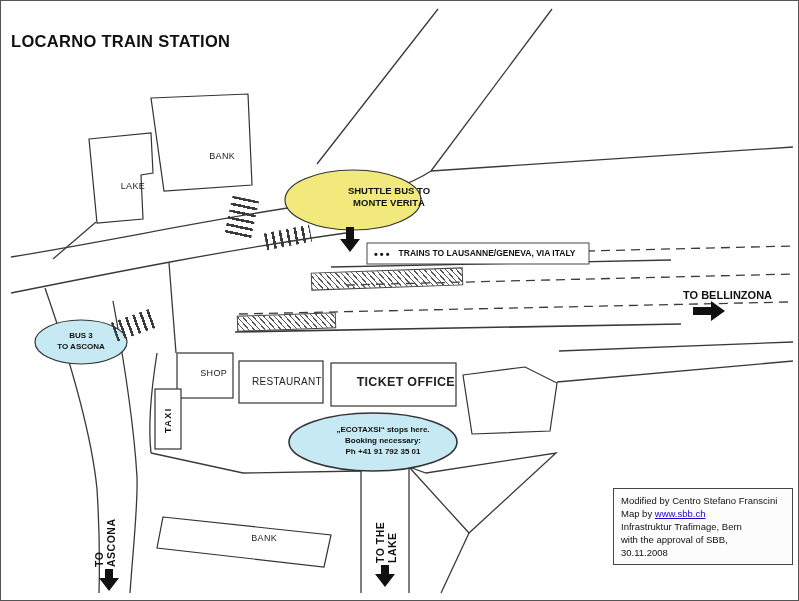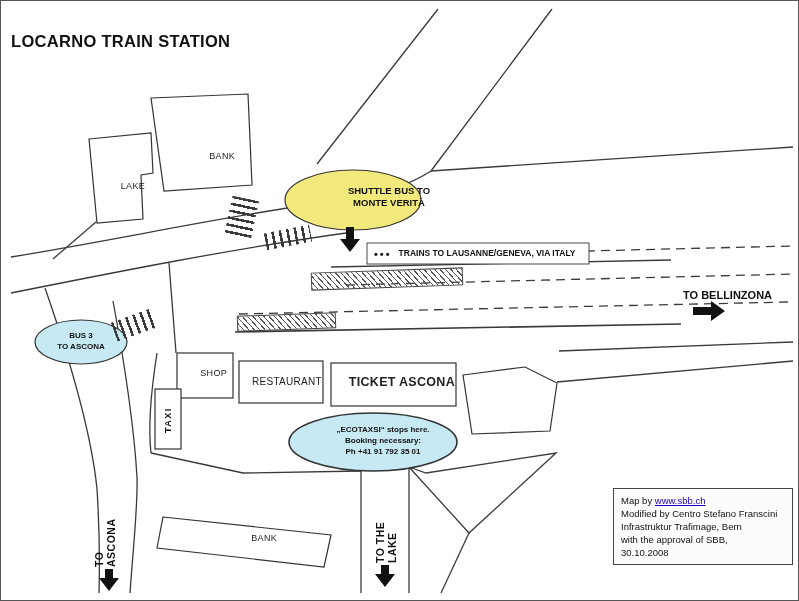--- a/index.html
+++ b/index.html
@@ -124,37 +124,37 @@
 
   <div class="lbl" style="left:682px;top:288px;font-size:11px;font-weight:bold;">TO BELLINZONA</div>
 
   <div class="lbl bubble-text" style="left:34px;top:329px;width:92px;font-size:8px;line-height:11px;">
     <div>BUS 3</div>
     <div>TO ASCONA</div>
   </div>
 
   <div class="lbl bldg" style="left:178px;top:367px;width:48px;">SHOP</div>
   <div class="lbl bldg" style="left:239px;top:375px;width:82px;font-size:10px;">RESTAURANT</div>
-  <div class="lbl bldg" style="left:331px;top:374px;width:123px;font-size:12.5px;font-weight:bold;">TICKET ASCONA</div>
+  <div class="lbl bldg" style="left:331px;top:374px;width:123px;font-size:12.5px;font-weight:bold;">TICKET OFFICE</div>
 
   <div class="vlabel" style="left:158px;top:395px;width:18px;height:48px;font-size:9px;font-weight:600;letter-spacing:1.5px;">TAXI</div>
 
   <div class="lbl bubble-text" style="left:290px;top:423px;width:184px;font-size:8px;line-height:11px;">
     <div>„ECOTAXSI“ stops here.</div>
     <div>Booking necessary:</div>
     <div>Ph +41 91 792 35 01</div>
   </div>
 
   <div class="vlabel" style="left:96px;top:500px;width:16px;height:66px;">TO ASCONA</div>
   <div class="lbl bldg" style="left:212px;top:532px;width:64px;">BANK</div>
   <div class="vlabel" style="left:377px;top:488px;width:16px;height:74px;">TO THE LAKE</div>
 
   <div class="credits">
+    <div>Modified by Centro Stefano Franscini</div>
     <div>
       <span>Map by </span><span class="link">www.sbb.ch</span>
     </div>
-    <div>Modified by Centro Stefano Franscini</div>
     <div>Infrastruktur Trafimage, Bern</div>
     <div>with the approval of SBB,</div>
-    <div>30.10.2008</div>
+    <div>30.11.2008</div>
   </div>
 
 </div>
 
 </body></html>

